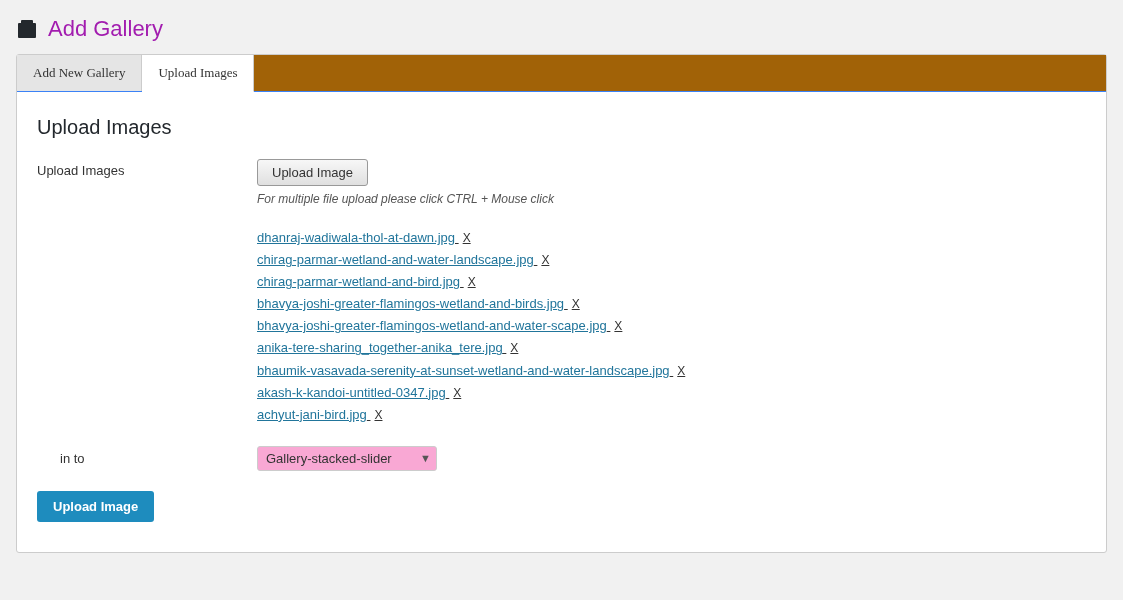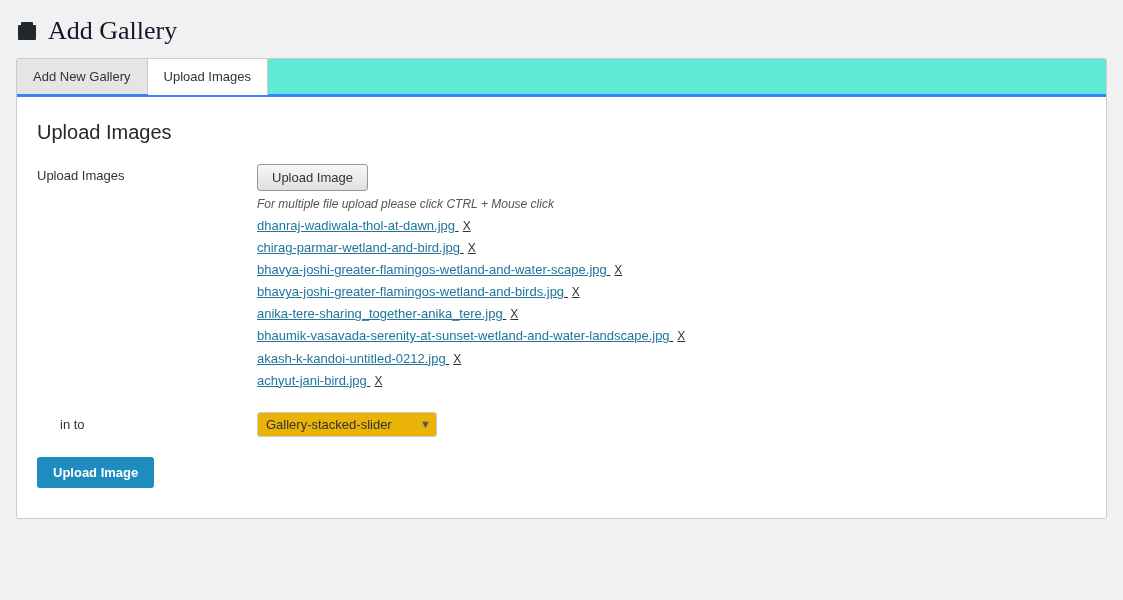--- a/index.html
+++ b/index.html
@@ -14,35 +14,35 @@
       display: flex;
       align-items: center;
       gap: 10px;
       margin-bottom: 12px;
     }
     .gallery-icon {
       width: 22px;
       height: 22px;
     }
     .page-title {
-      font-size: 26px;
+      font-size: 22px;
       font-weight: 400;
-      color: #0f172a;
-      font-family: Liberation Serif, serif;
+      color: #a21caf;
     }
     .tabs-container {
       background: #fff;
       border: 1px solid #ccc;
       border-radius: 3px;
     }
     .tabs-nav {
       display: flex;
-      background: #5eead4;
-      border-bottom: 3px solid #3b82f6;
+      background: #a16207;
+      border-bottom: 1px solid #3b82f6;
       padding: 0;
+      font-family: Liberation Serif, serif;
     }
     .tab-item {
       padding: 10px 16px;
       cursor: pointer;
       font-size: 13px;
       color: #333;
       border-right: 1px solid #ccc;
       background: #e5e5e5;
     }
     .tab-item.active {
@@ -81,21 +81,21 @@
       border-radius: 3px;
       padding: 5px 14px;
       font-size: 13px;
       cursor: pointer;
       color: #333;
       margin-bottom: 6px;
     }
     .hint-text {
       font-size: 12px;
       color: #555;
-      margin-bottom: 4px;
+      margin-bottom: 21px;
       font-style: italic;
     }
     .file-list {
       list-style: none;
       padding: 0;
     }
     .file-list li {
       line-height: 1.7;
       text-decoration: underline;
     }
@@ -123,21 +123,21 @@
       font-size: 13px;
       padding-left: 23px;
     }
     .gallery-select-wrapper {
       position: relative;
       display: inline-block;
     }
     .gallery-select {
       appearance: none;
       -webkit-appearance: none;
-      background: #eab308;
+      background: #f9a8d4;
       border: 1px solid #ccc;
       border-radius: 3px;
       padding: 4px 28px 4px 8px;
       font-size: 13px;
       color: #333;
       cursor: pointer;
       min-width: 180px;
     }
     .select-arrow {
       position: absolute;
@@ -184,41 +184,45 @@
       <div class="form-label">Upload Images</div>
       <div class="form-field">
         <button class="upload-btn">Upload Image</button>
         <div class="hint-text">For multiple file upload please click CTRL + Mouse click</div>
         <ul class="file-list">
           <li>
             <span class="file-link">dhanraj-wadiwala-thol-at-dawn.jpg</span>
             <span class="file-remove">X</span>
           </li>
           <li>
+            <span class="file-link">chirag-parmar-wetland-and-water-landscape.jpg</span>
+            <span class="file-remove">X</span>
+          </li>
+          <li>
             <span class="file-link">chirag-parmar-wetland-and-bird.jpg</span>
             <span class="file-remove">X</span>
           </li>
           <li>
+            <span class="file-link">bhavya-joshi-greater-flamingos-wetland-and-birds.jpg</span>
+            <span class="file-remove">X</span>
+          </li>
+          <li>
             <span class="file-link">bhavya-joshi-greater-flamingos-wetland-and-water-scape.jpg</span>
             <span class="file-remove">X</span>
           </li>
           <li>
-            <span class="file-link">bhavya-joshi-greater-flamingos-wetland-and-birds.jpg</span>
-            <span class="file-remove">X</span>
-          </li>
-          <li>
             <span class="file-link">anika-tere-sharing_together-anika_tere.jpg</span>
             <span class="file-remove">X</span>
           </li>
           <li>
             <span class="file-link">bhaumik-vasavada-serenity-at-sunset-wetland-and-water-landscape.jpg</span>
             <span class="file-remove">X</span>
           </li>
           <li>
-            <span class="file-link">akash-k-kandoi-untitled-0212.jpg</span>
+            <span class="file-link">akash-k-kandoi-untitled-0347.jpg</span>
             <span class="file-remove">X</span>
           </li>
           <li>
             <span class="file-link">achyut-jani-bird.jpg</span>
             <span class="file-remove">X</span>
           </li>
         </ul>
       </div>
     </div>
 

